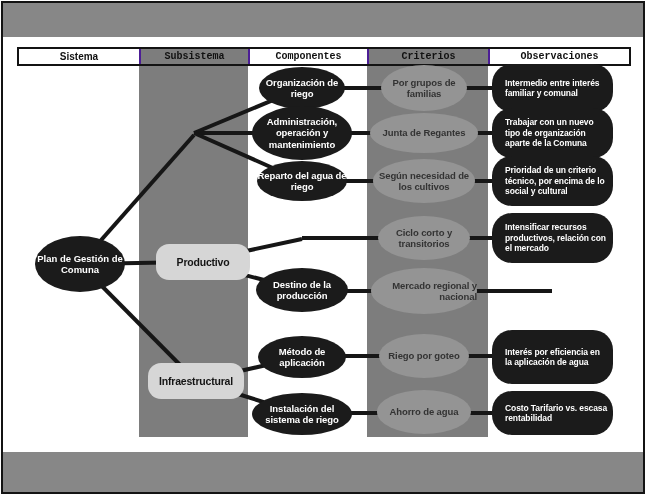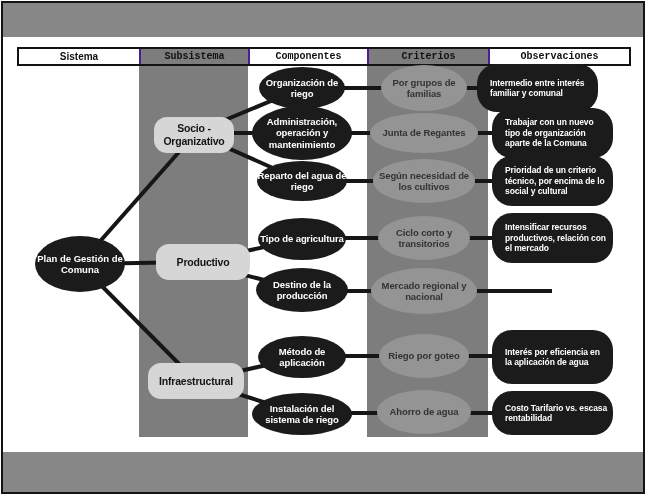--- a/index.html
+++ b/index.html
@@ -68,37 +68,34 @@
     <div class="hcell div gray" style="width:109px">Subsistema</div>
     <div class="hcell div" style="width:119px">Componentes</div>
     <div class="hcell div gray" style="width:121px">Criterios</div>
     <div class="hcell div" style="width:141px">Observaciones</div>
   </div>
 
   <div class="node sys" style="left:35px;top:236px;width:90px;height:56px;">
     <span>Plan de Gestión de Comuna</span>
   </div>
 
-  <div class="node subsys" style="left:154px;top:117px;width:80px;height:36px;">
-    <span>Socio - Organizativo</span>
-  </div>
   <div class="node subsys" style="left:156px;top:244px;width:94px;height:36px;">
     <span>Productivo</span>
   </div>
   <div class="node subsys" style="left:148px;top:363px;width:96px;height:36px;">
     <span>Infraestructural</span>
   </div>
 
   <div class="node comp" style="left:259px;top:67px;width:86px;height:42px;">
     <span>Organización de riego</span>
   </div>
   <div class="node crit" style="left:381px;top:65px;width:86px;height:46px;">
     <span>Por grupos de familias</span>
   </div>
-  <div class="node obs" style="left:477px;top:64px;width:121px;height:48px;">
+  <div class="node obs" style="left:492px;top:64px;width:121px;height:48px;">
     <span>Intermedio entre interés familiar y comunal</span>
   </div>
 
   <div class="node comp" style="left:252px;top:106px;width:100px;height:54px;">
     <span>Administración, operación y mantenimiento</span>
   </div>
   <div class="node crit" style="left:370px;top:113px;width:108px;height:40px;">
     <span>Junta de Regantes</span>
   </div>
   <div class="node obs" style="left:492px;top:108px;width:121px;height:50px;">
@@ -108,34 +105,31 @@
   <div class="node comp" style="left:257px;top:161px;width:90px;height:40px;">
     <span>Reparto del agua de riego</span>
   </div>
   <div class="node crit" style="left:373px;top:159px;width:102px;height:44px;">
     <span>Según necesidad de los cultivos</span>
   </div>
   <div class="node obs" style="left:492px;top:156px;width:121px;height:50px;">
     <span>Prioridad de un criterio técnico, por encima de lo social y cultural</span>
   </div>
 
-  <div class="node comp" style="left:258px;top:218px;width:88px;height:42px;">
-    <span>Tipo de agricultura</span>
-  </div>
   <div class="node crit" style="left:378px;top:216px;width:92px;height:44px;">
     <span>Ciclo corto y transitorios</span>
   </div>
   <div class="node obs" style="left:492px;top:213px;width:121px;height:50px;">
     <span>Intensificar recursos productivos, relación con el mercado</span>
   </div>
 
   <div class="node comp" style="left:256px;top:268px;width:92px;height:44px;">
     <span>Destino de la producción</span>
   </div>
-  <div class="node crit" style="left:371px;top:268px;width:106px;height:46px;">
+  <div class="node crit" style="left:371px;top:268px;width:106px;height:46px;text-align:right;">
     <span>Mercado regional y nacional</span>
   </div>
 
   <div class="node comp" style="left:258px;top:336px;width:88px;height:42px;">
     <span>Método de aplicación</span>
   </div>
   <div class="node crit" style="left:379px;top:334px;width:90px;height:44px;">
     <span>Riego por goteo</span>
   </div>
   <div class="node obs" style="left:492px;top:330px;width:121px;height:54px;justify-content:flex-end;">

